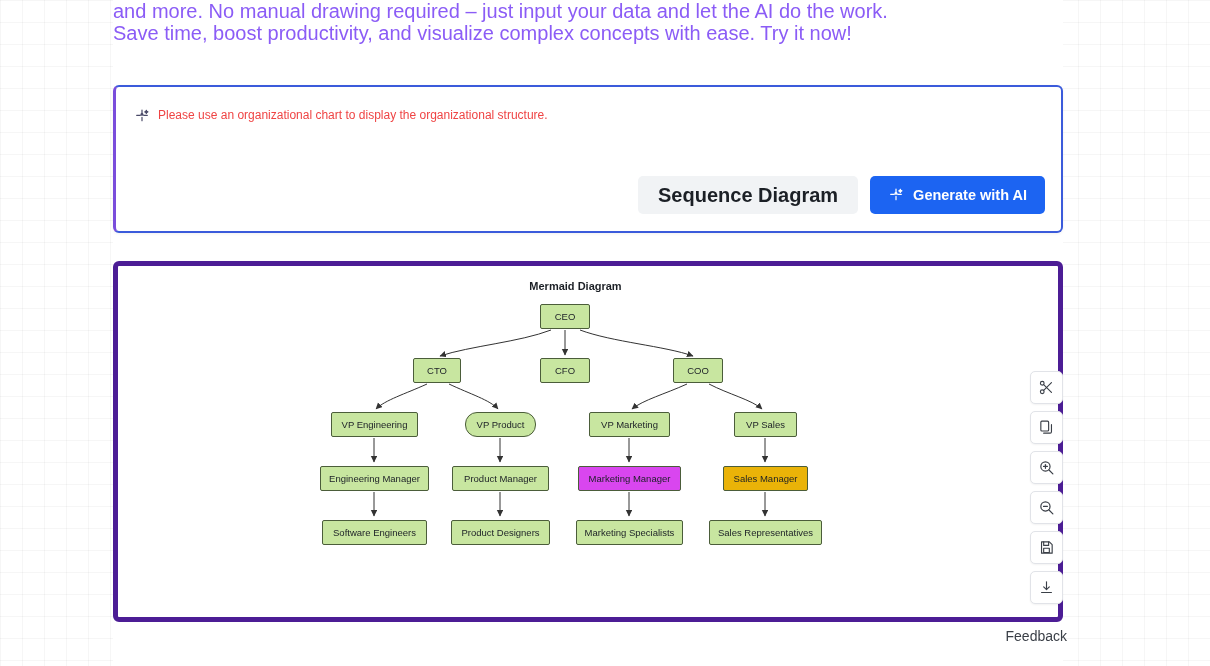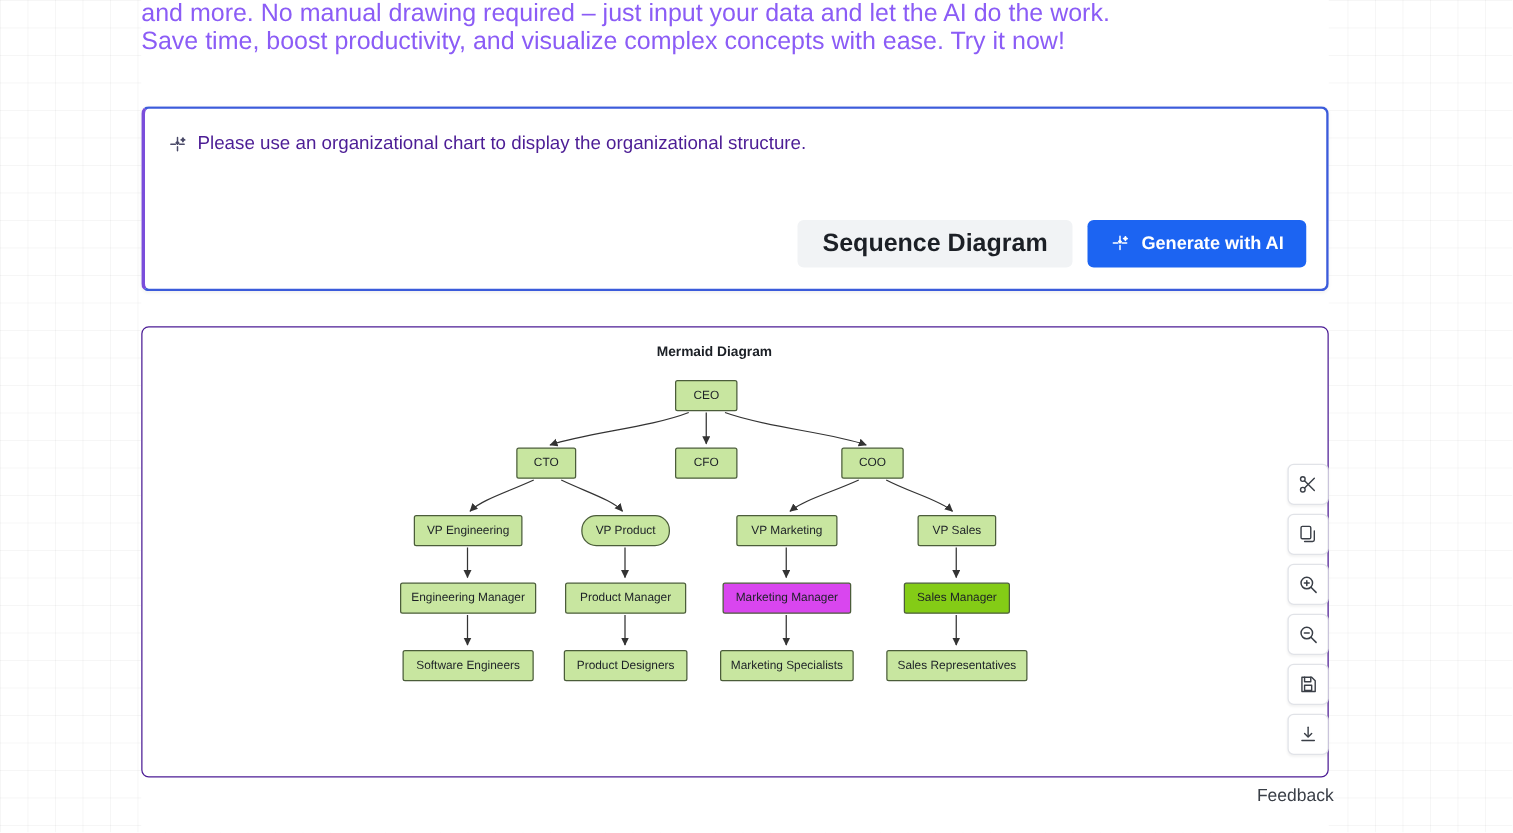--- a/index.html
+++ b/index.html
@@ -59,22 +59,22 @@
     gap: 8px;
     padding: 19px 18px 0 18px;
   }
   .sparkle {
     width: 16px; height: 16px;
     flex: 0 0 16px;
     margin-top: 2px;
     color: #4a4a68;
   }
   .prompt-text {
-    font-size: 15px;
-    color: #4c1d95;
+    font-size: 12px;
+    color: #ef4444;
     line-height: 18px;
   }
   .prompt-actions {
     position: absolute;
     right: 16px; bottom: 17px;
     display: flex; align-items: center; gap: 12px;
   }
   .btn-secondary {
     height: 38px;
     padding: 0 20px;
@@ -102,21 +102,21 @@
     font-family: "Liberation Sans", sans-serif;
   }
   .btn-primary .sparkle { color: #ffffff; margin-top: 0; }
 
   
   .diagram-card {
     position: absolute;
     left: 113px; top: 261px;
     width: 950px; height: 361px;
     background: #ffffff;
-    border: 1px solid #4c1d95;
+    border: 5px solid #4c1d95;
     border-radius: 6px;
   }
   .diagram-title {
     position: absolute;
     left: 0; top: 14px; width: 915px;
     text-align: center;
     font-size: 11px;
     font-weight: 700;
     color: #1c2026;
     font-family: "Liberation Sans", sans-serif;
@@ -262,21 +262,21 @@
       </div>
       <div class="node" style="left: 320px; top: 466px; width: 109px; background: rgb(200, 230, 160); border-color: rgb(75, 93, 58);">
         <span>Engineering Manager</span>
       </div>
       <div class="node" style="left: 452px; top: 466px; width: 97px; background: rgb(200, 230, 160); border-color: rgb(75, 93, 58);">
         <span>Product Manager</span>
       </div>
       <div class="node" style="left: 578px; top: 466px; width: 103px; background: #d946ef; border-color: rgb(75, 93, 58);">
         <span>Marketing Manager</span>
       </div>
-      <div class="node" style="left: 723px; top: 466px; width: 85px; background: #84cc16; border-color: rgb(75, 93, 58);">
+      <div class="node" style="left: 723px; top: 466px; width: 85px; background: #eab308; border-color: rgb(75, 93, 58);">
         <span>Sales Manager</span>
       </div>
       <div class="node" style="left: 322px; top: 520px; width: 105px; background: rgb(200, 230, 160); border-color: rgb(75, 93, 58);">
         <span>Software Engineers</span>
       </div>
       <div class="node" style="left: 451px; top: 520px; width: 99px; background: rgb(200, 230, 160); border-color: rgb(75, 93, 58);">
         <span>Product Designers</span>
       </div>
       <div class="node" style="left: 576px; top: 520px; width: 107px; background: rgb(200, 230, 160); border-color: rgb(75, 93, 58);">
         <span>Marketing Specialists</span>

